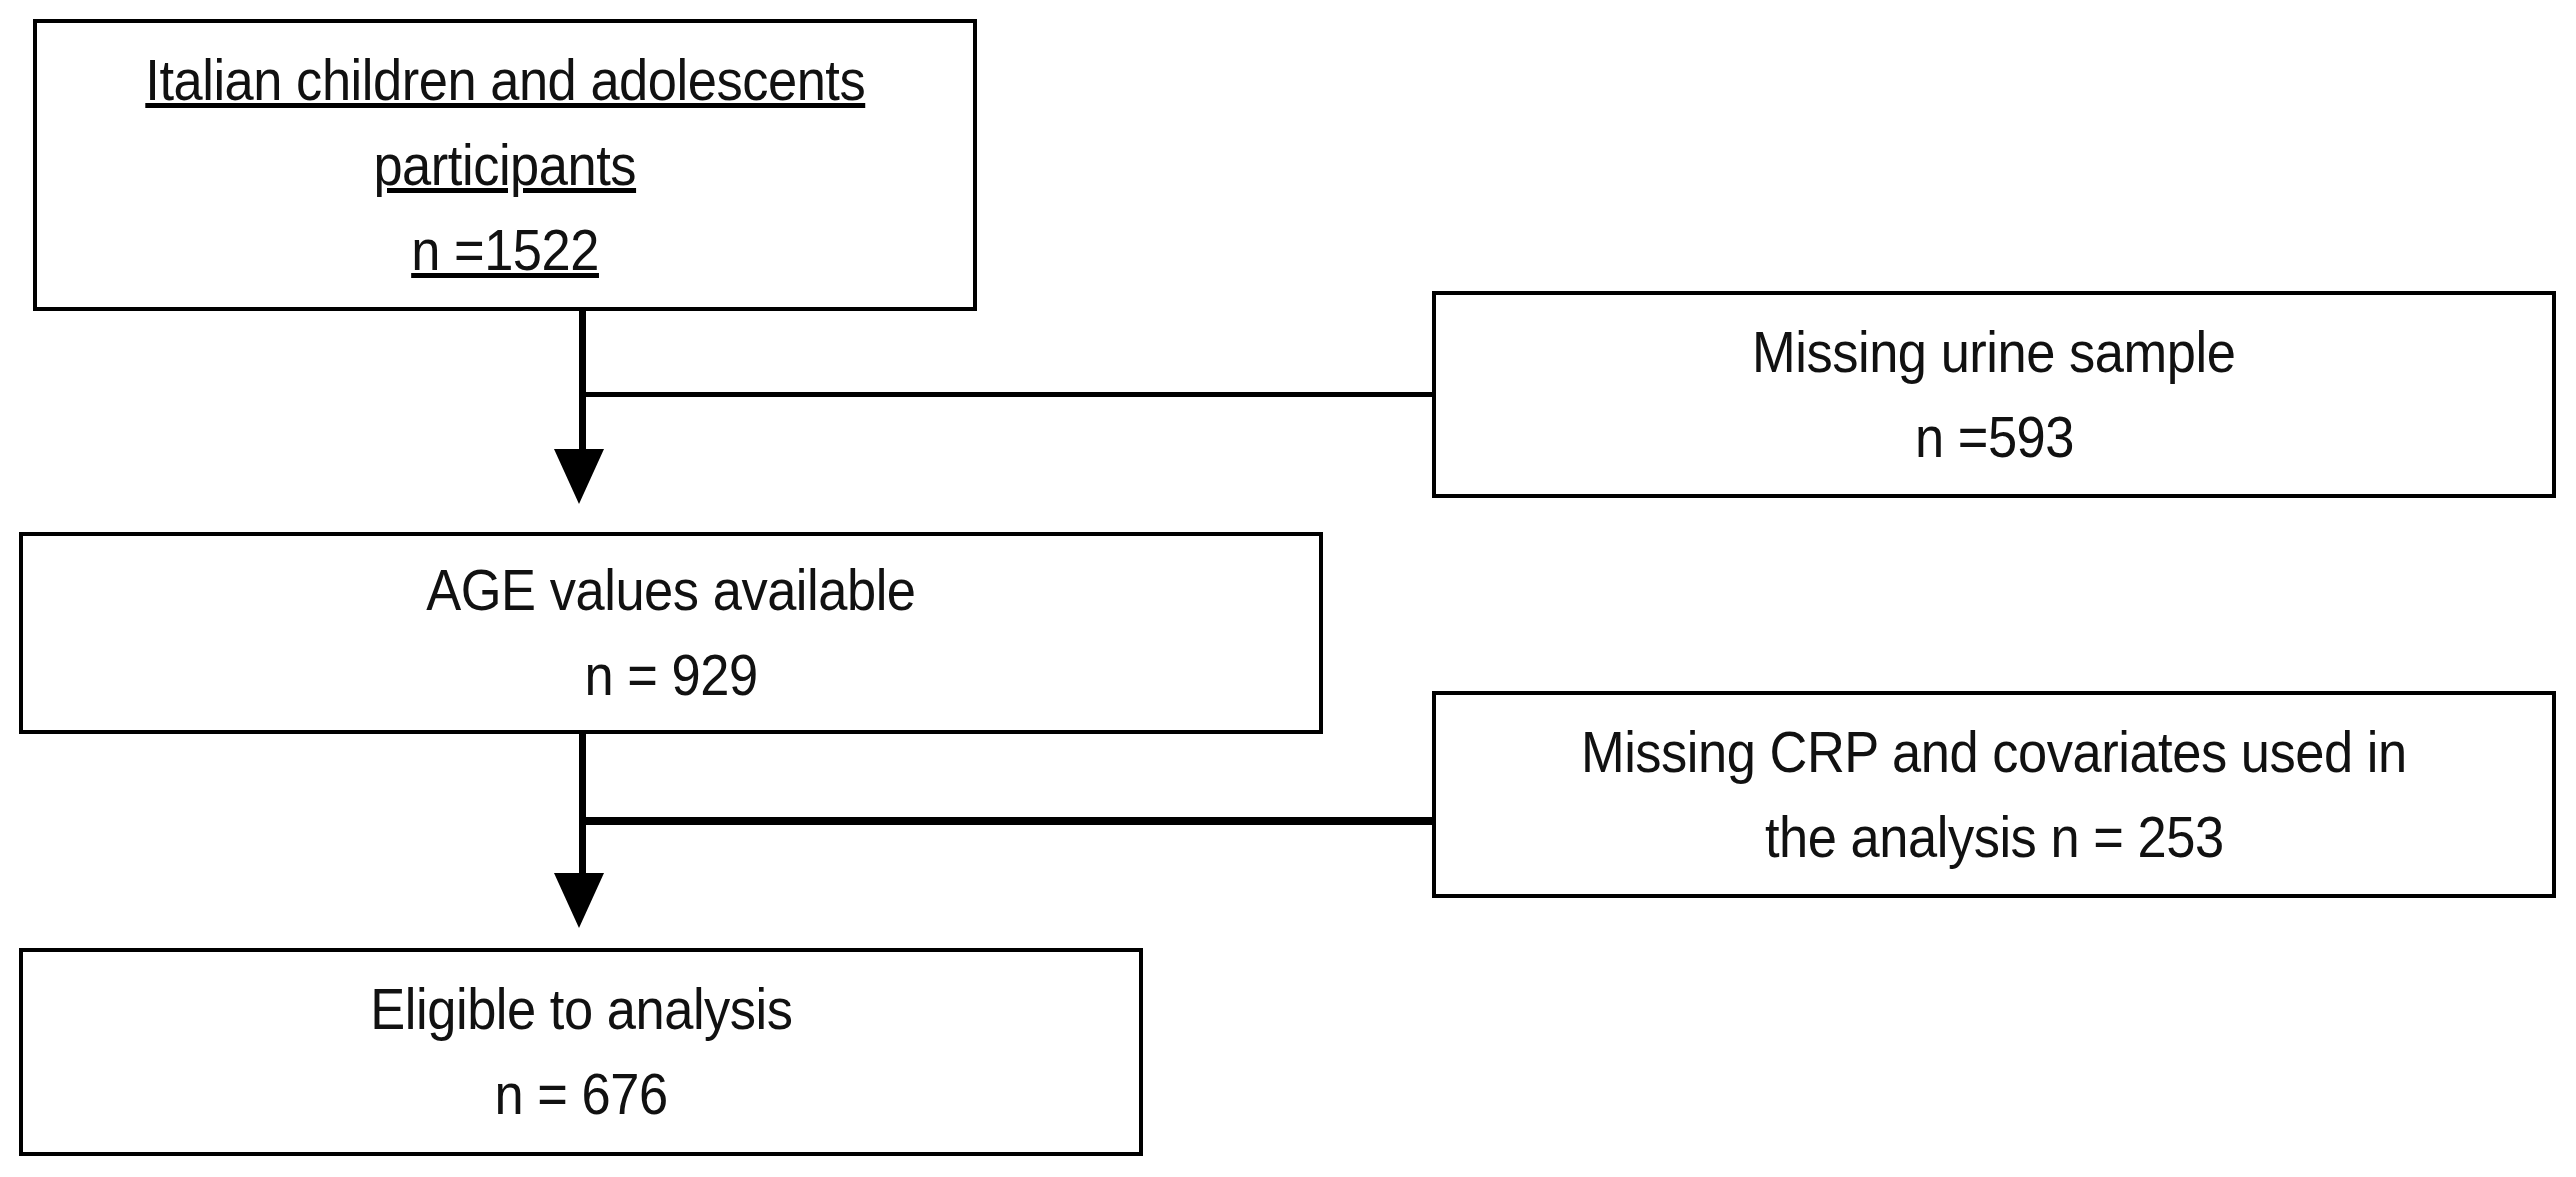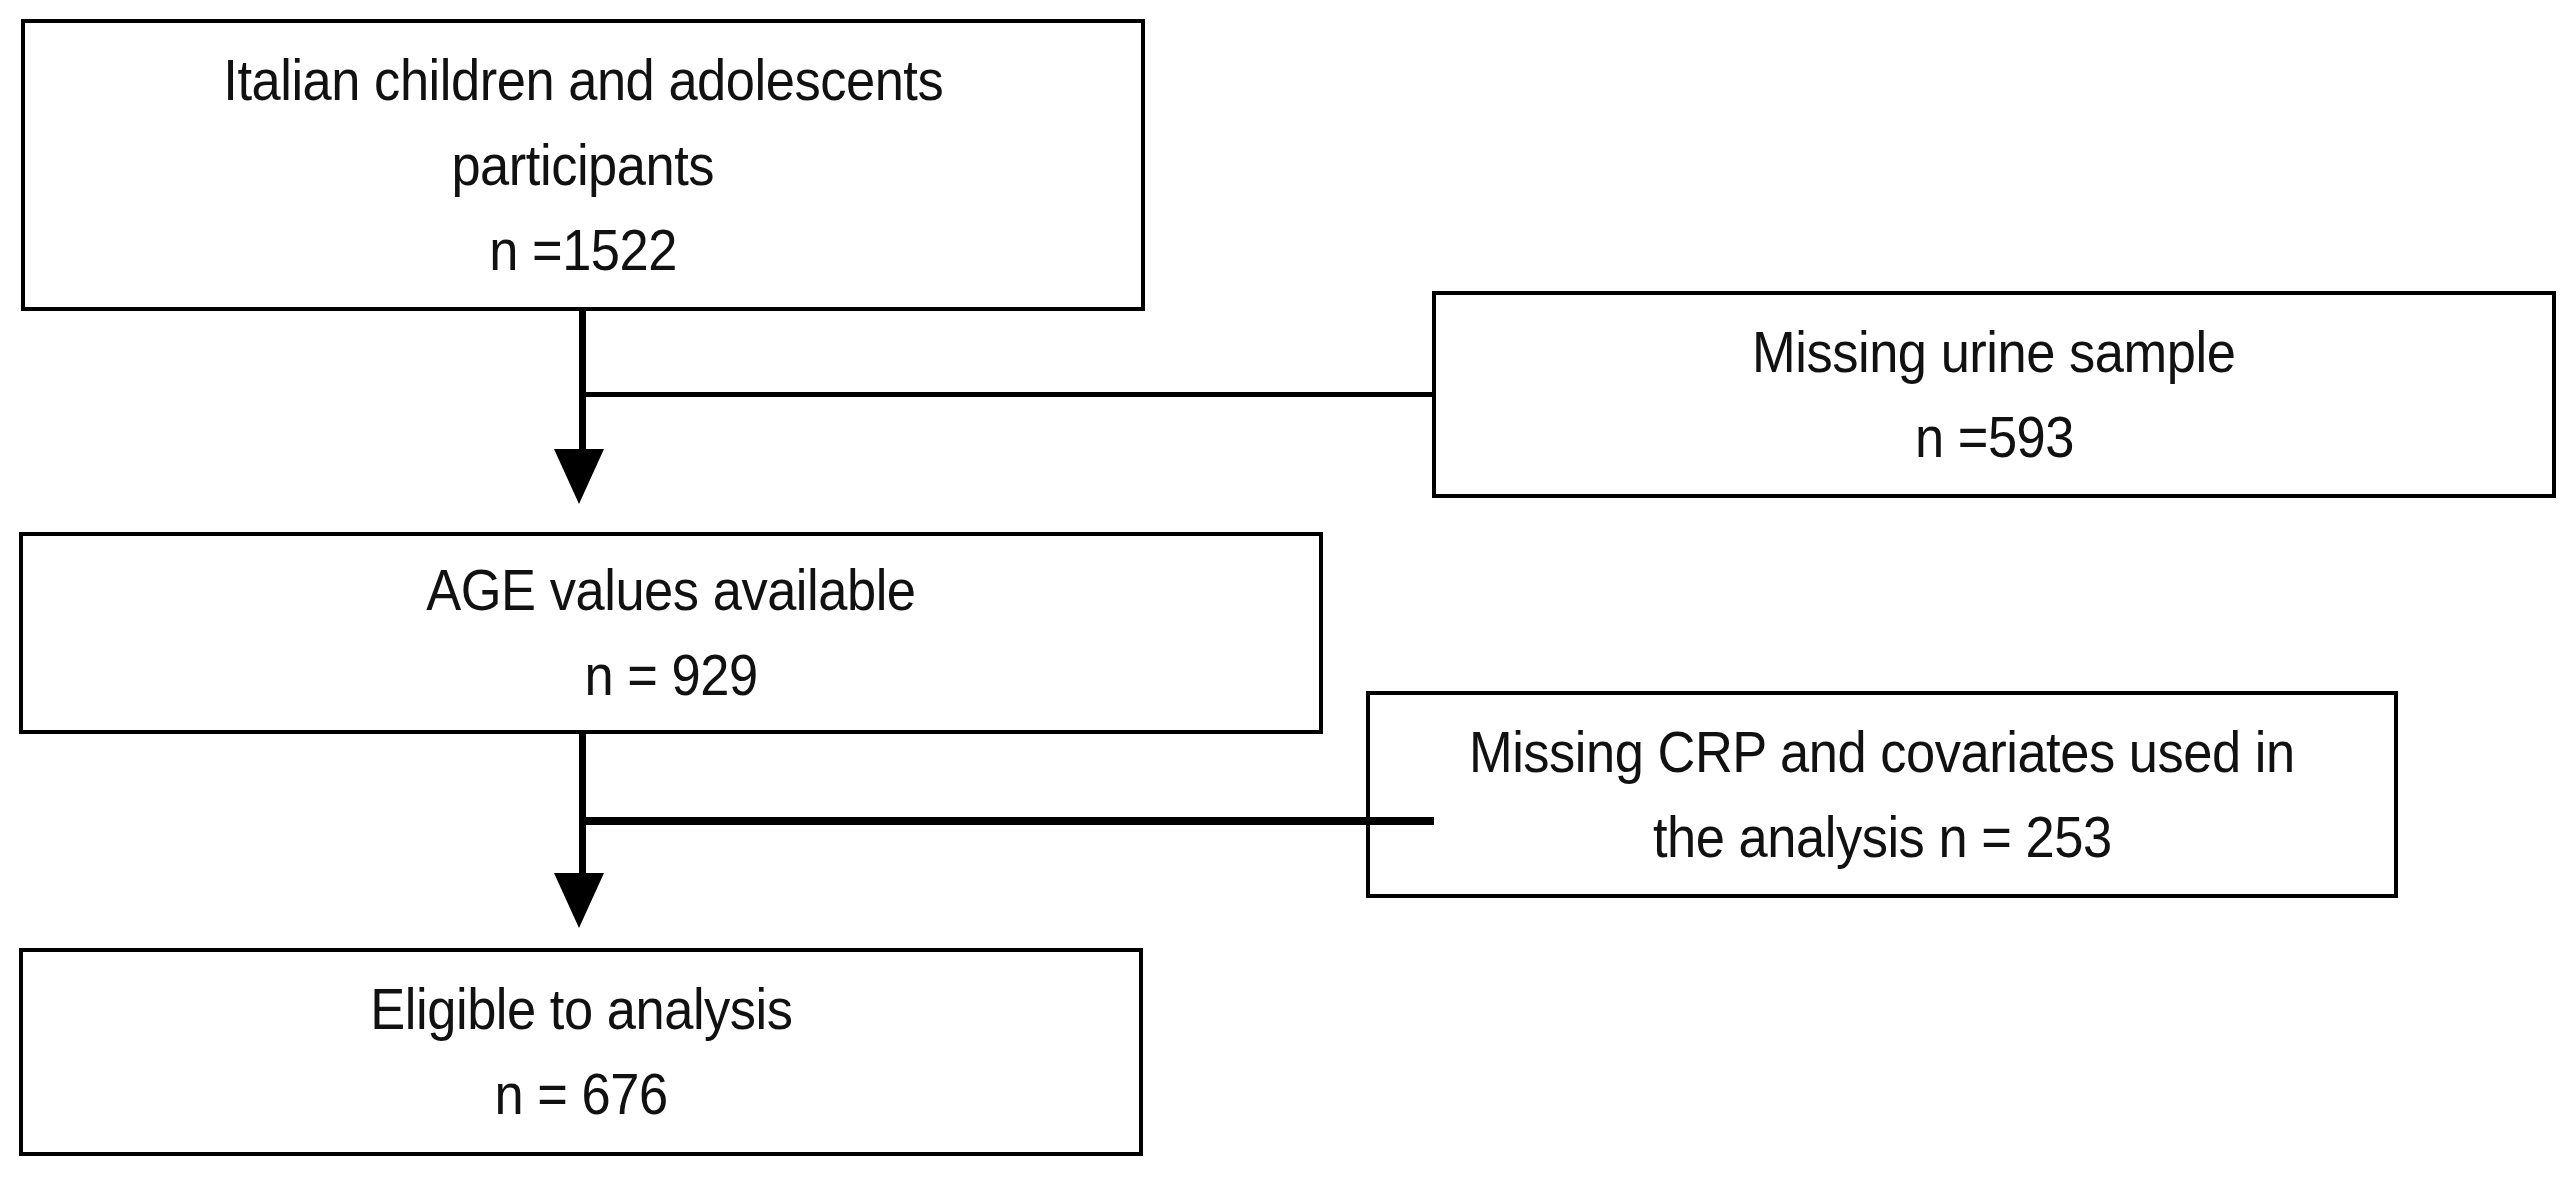--- a/index.html
+++ b/index.html
@@ -40,24 +40,24 @@
   }
   .node-inner {
     display: flex;
     flex-direction: column;
     align-items: center;
     justify-content: center;
     width: 100%;
   }
 
   
-  #box-participants { left: 21px;   top: 19px;   width: 1124px; height: 292px; }
+  #box-participants { left: 33px;   top: 19px;   width: 944px; height: 292px; text-decoration: underline; }
   #box-missing-urine{ left: 1432px; top: 291px;  width: 1124px; height: 207px; }
   #box-age          { left: 19px;   top: 532px;  width: 1304px; height: 202px; }
-  #box-missing-crp  { left: 1366px; top: 691px;  width: 1032px; height: 207px; }
+  #box-missing-crp  { left: 1432px; top: 691px;  width: 1124px; height: 207px; }
   #box-eligible     { left: 19px;   top: 948px; width: 1124px; height: 208px; }
 
   
   .vline {
     position: absolute;
     width: 6.6px;
     background: #000000;
   }
   .hline {
     position: absolute;

